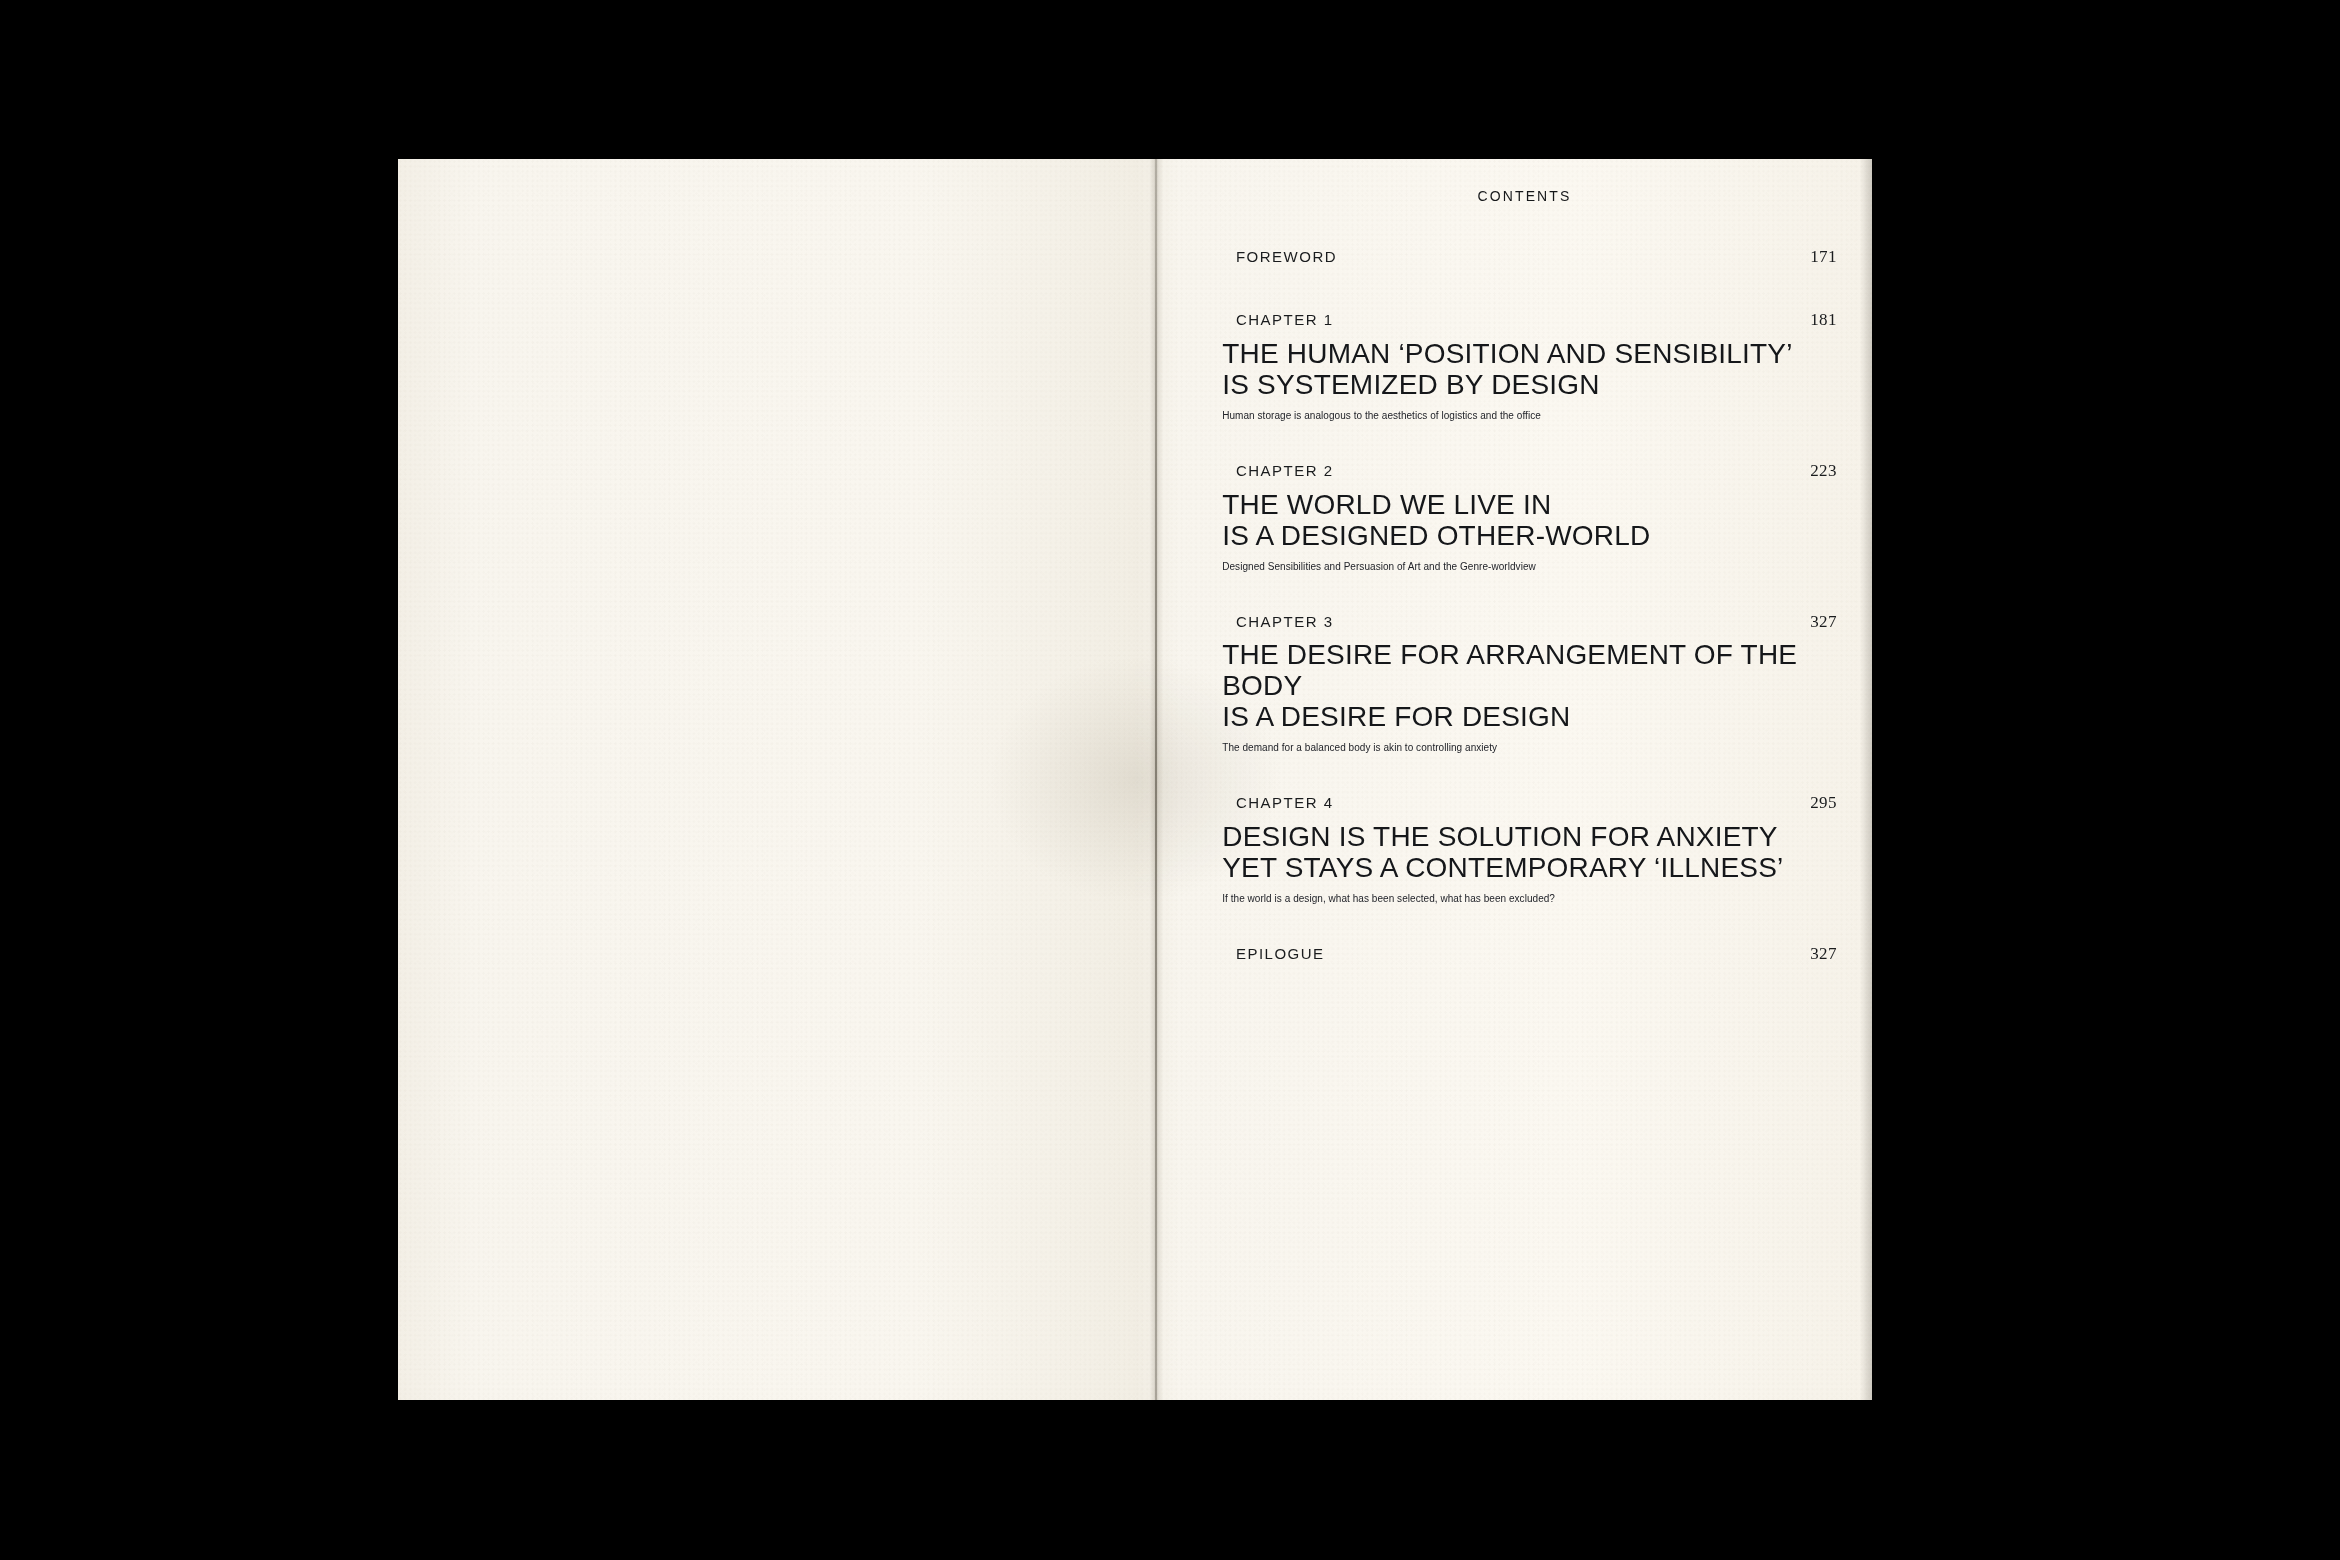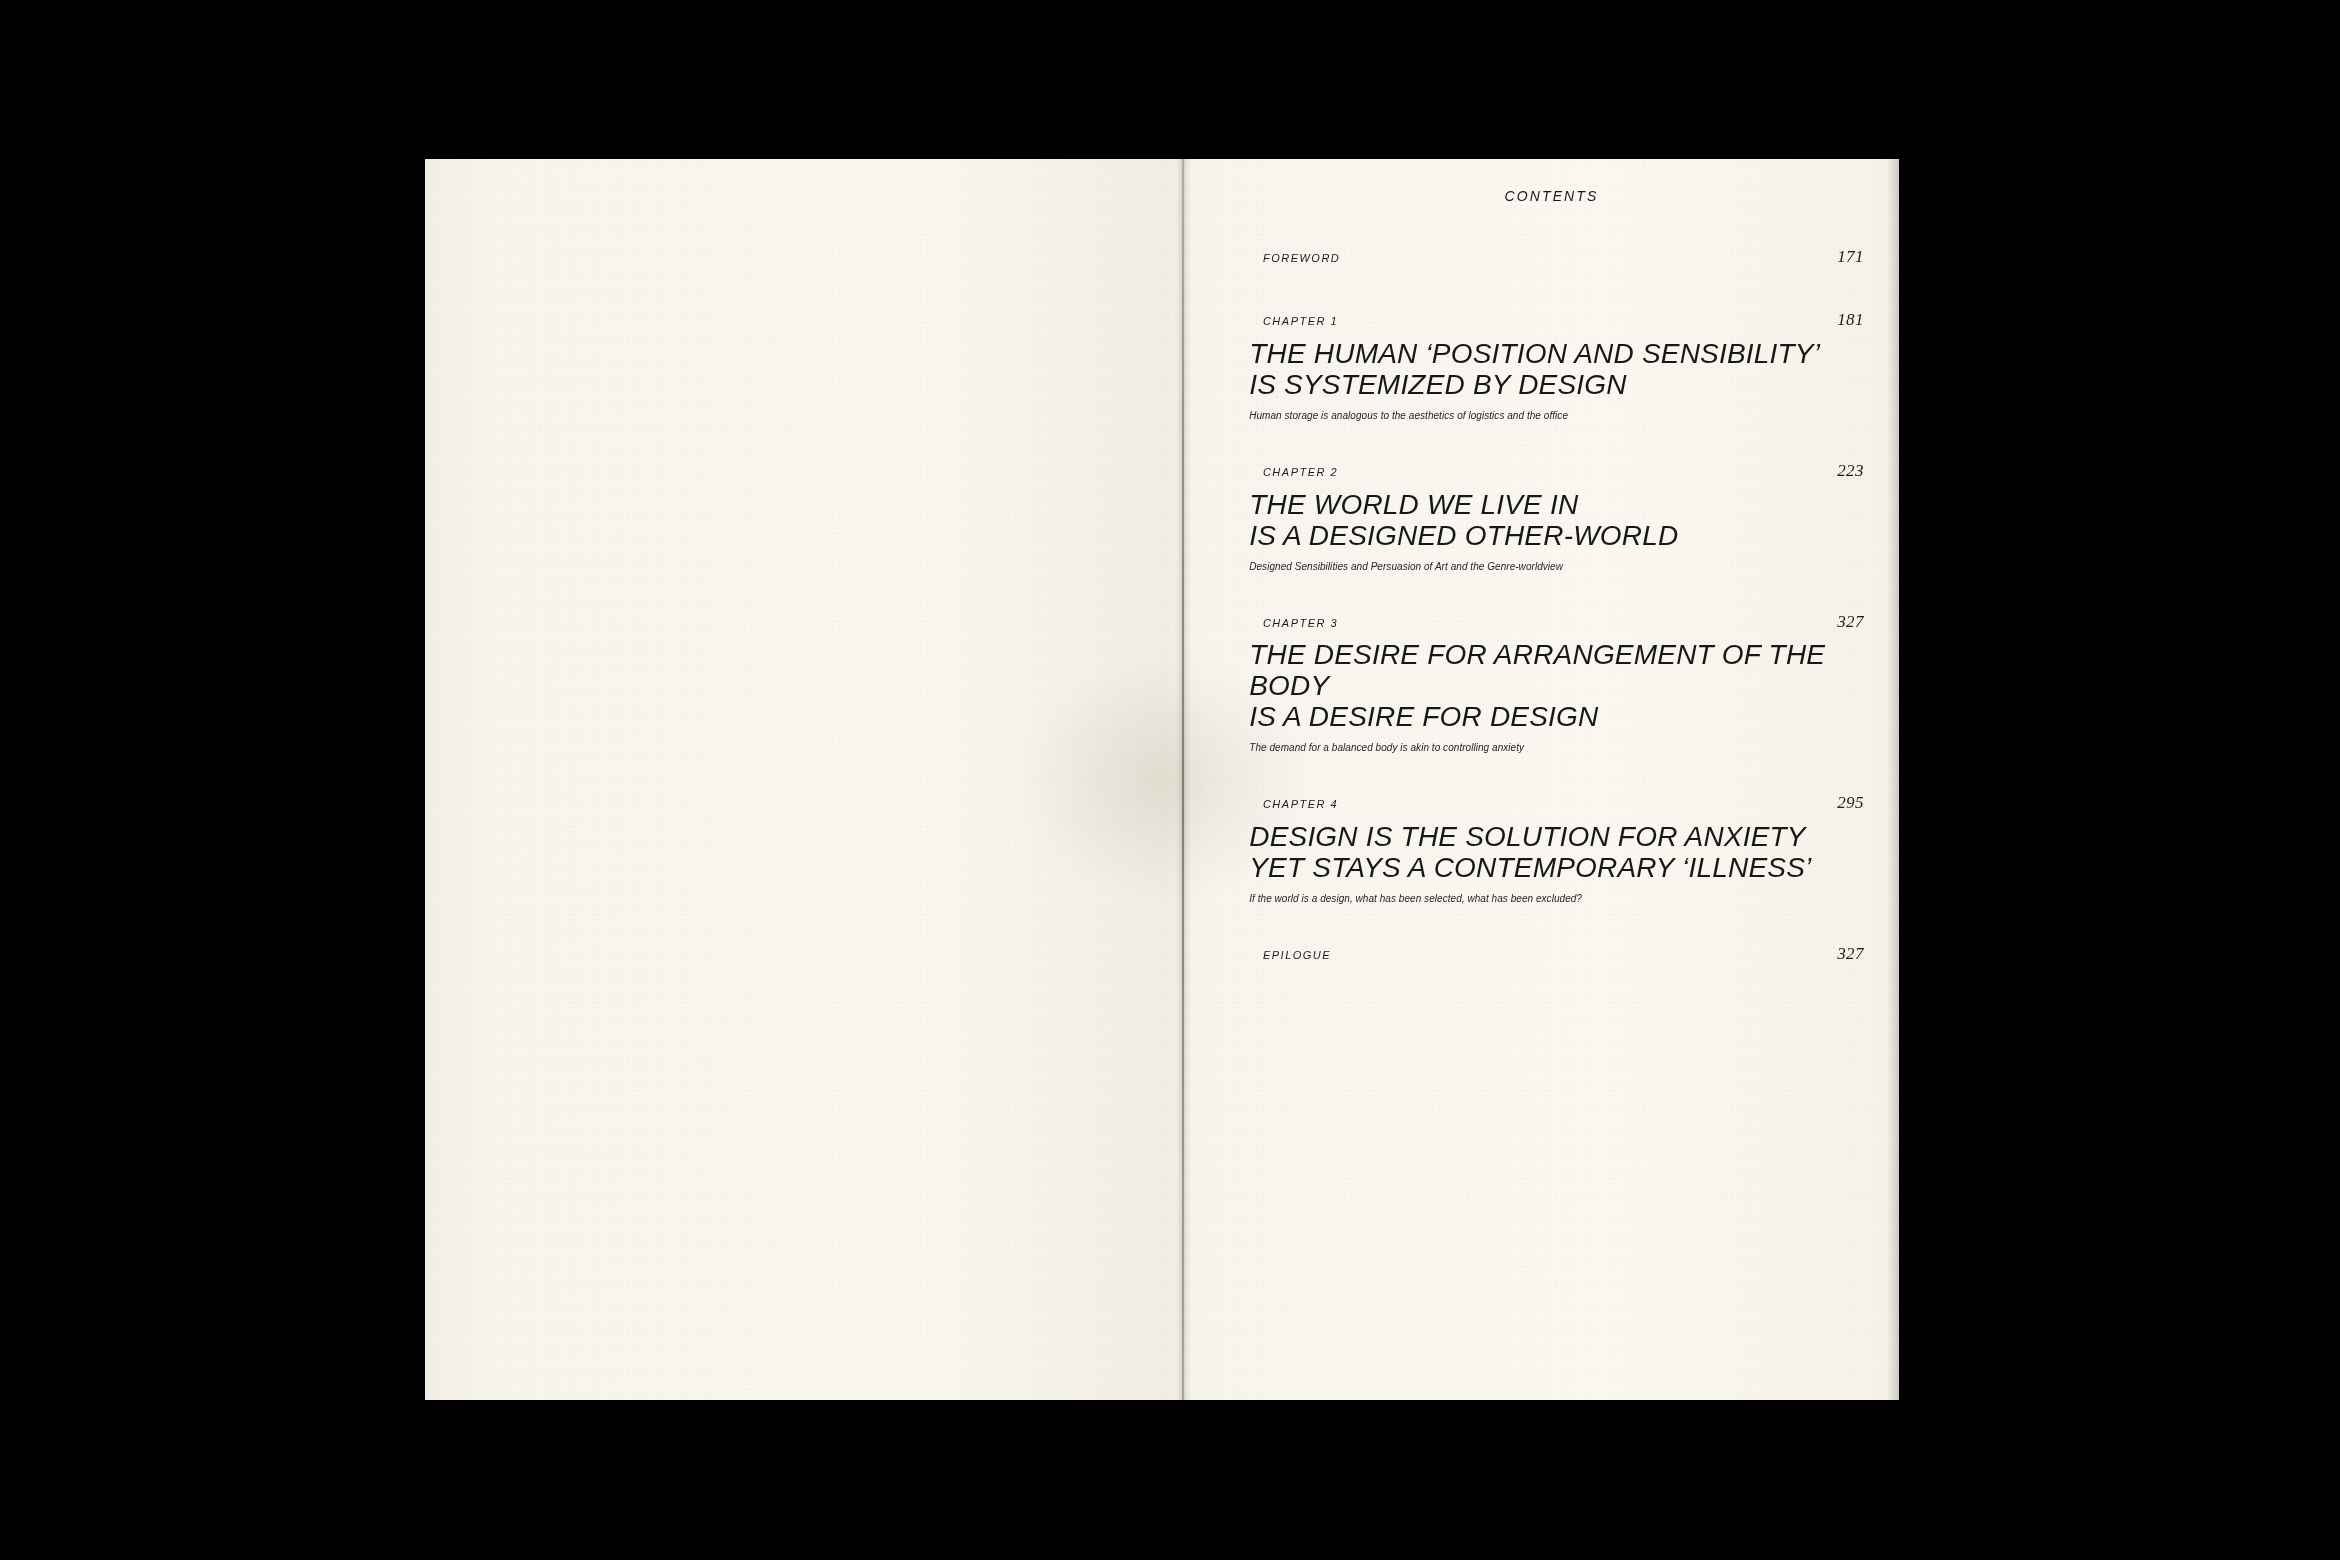--- a/index.html
+++ b/index.html
@@ -10,27 +10,26 @@
     height: 1560px;
     overflow: hidden;
   }
   body {
     font-family: "Liberation Sans", sans-serif;
   }
 
   
   .spread {
     position: absolute;
-    left: 425px;
+    left: 398px;
     top: 159px;
     width: 1474px;
     height: 1241px;
     display: flex;
     box-shadow: 0 0 0 0 #000;
-    font-style: italic;
   }
 
   .page {
     position: relative;
     background: #f7f4ec;
     height: 100%;
   }
 
   .page-left {
     width: 757px;
@@ -120,21 +119,21 @@
     margin-bottom: 39px;
   }
 
   .entry-row {
     display: flex;
     justify-content: space-between;
     align-items: baseline;
   }
 
   .kicker {
-    font-size: 11px;
+    font-size: 15px;
     letter-spacing: 1.5px;
     color: #1a1c1e;
     font-weight: 400;
     text-transform: uppercase;
     text-align: right;
   }
 
   .pageno {
     font-size: 17px;
     letter-spacing: 0.4px;

